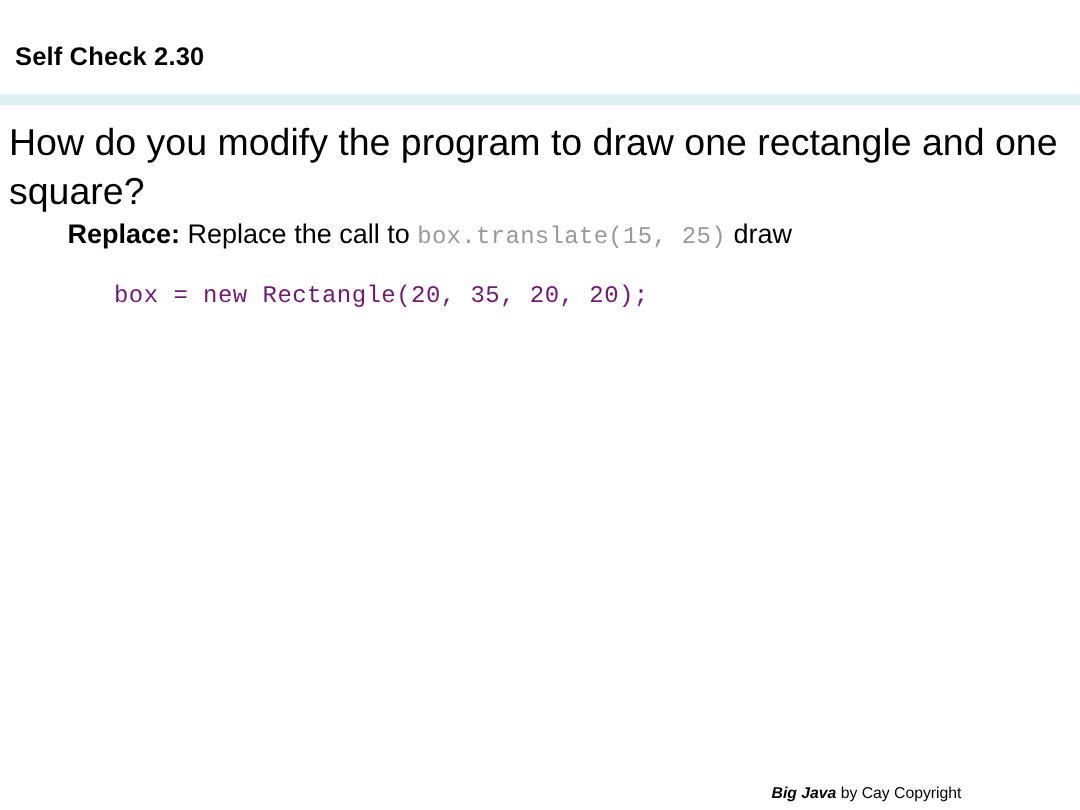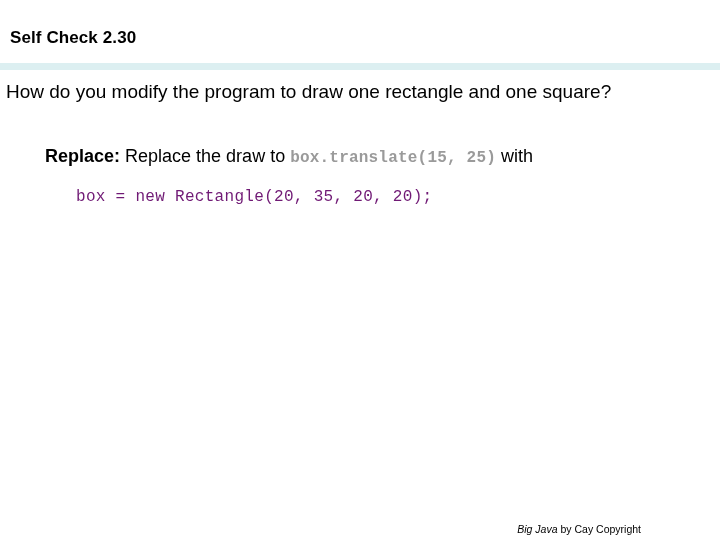--- a/index.html
+++ b/index.html
@@ -43,21 +43,21 @@
     position: absolute;
     left: 0;
     top: 79px;
     width: 720px;
   }
   .question {
     position: absolute;
     left: 6px;
     top: 0;
     width: 700px;
-    font-size: 19px;
+    font-size: 25px;
     color: #000000;
     line-height: 1.33;
   }
   .answer-line {
     position: absolute;
     left: 45px;
     top: 66px;
     width: 675px;
     font-size: 18px;
     color: #000000;
@@ -91,39 +91,39 @@
     text-align: right;
     font-size: 10.5px;
     color: #000000;
     line-height: 1.4;
   }
   .footer-line {
     white-space: nowrap;
   }
   .book-title {
     font-style: italic;
-    font-weight: normal;
+    font-weight: bold;
     margin-left: 17px;
   }
 </style>
 </head>
 <body>
 
 <div class="slide">
 
   <div class="slide-title">Self Check 2.30</div>
 
   <div class="title-divider" style="background: rgb(220, 239, 241);"></div>
 
   <div class="body-area">
 
     <div class="question">How do you modify the program to draw one rectangle and one square?</div>
 
     <div class="answer-line">
-      <span class="answer-label">Replace:</span><span> Replace the draw to </span><span class="code" style="color: rgb(154, 154, 154); font-weight: bold;">box.translate(15, 25)</span><span> with</span>
+      <span class="answer-label">Replace:</span><span> Replace the call to </span><span class="code" style="color: rgb(154, 154, 154);">box.translate(15, 25)</span><span> draw</span>
     </div>
 
     <div class="code-block" style="color: #701a75;">box = new Rectangle(20, 35, 20, 20);</div>
 
   </div>
 
   <div class="footer">
     <div class="footer-line">
       <span class="book-title">Big Java</span><span> by Cay Copyright</span>
     </div>

